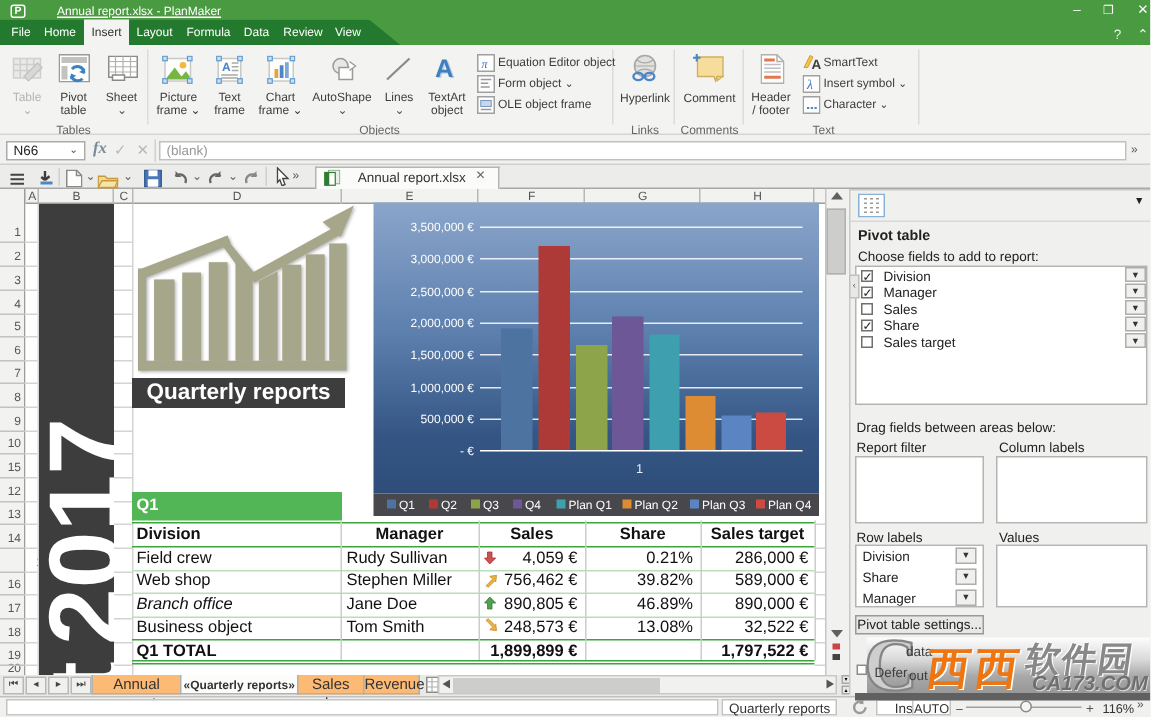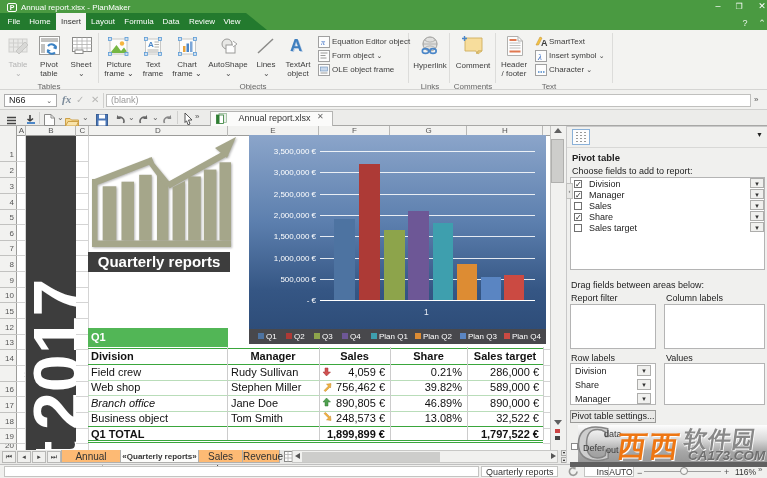--- a/index.html
+++ b/index.html
@@ -7,21 +7,21 @@
 body { font-family:"Liberation Sans", sans-serif; }
 #app { position:relative; width:767px; height:478px; background:#f0f0ee; overflow:hidden; }
 .abs { position:absolute; }
 
 #titlebar { left:0; top:0; width:767px; height:30px; background:#4a9a41; }
 #menustrip { left:0; top:13px; width:267px; height:17px; background:#237a2e;
   clip-path:polygon(0 0, 246px 0, 267px 17px, 0 17px); }
 .mtab { position:absolute; top:13px; height:17px; color:#fff; font-size:8px; line-height:17px; text-align:center; }
 #tab-insert { left:56px; top:13px; width:30px; height:17px; background:#f3f3f1; color:#333; font-size:8px; line-height:17px; text-align:center; position:absolute; }
 #picon { left:7px; top:3px; width:10px; height:9px; border:1px solid #fff; border-radius:2px; color:#fff; font-size:7px; line-height:7px; text-align:center; font-weight:bold; }
-#ttext { left:21px; top:2px; color:#fff; font-size:8px; line-height:11px; }
+#ttext { left:38px; top:2px; color:#fff; font-size:8px; line-height:11px;text-decoration:underline; }
 .winbtn { position:absolute; top:0px; color:#fff; font-size:9px; line-height:13px; width:14px; text-align:center; }
 .helpbtn { position:absolute; top:17px; color:#eaf5ea; font-size:9px; line-height:13px; width:12px; text-align:center; }
 
 #ribbon { left:0; top:30px; width:767px; height:60px; background:#f3f3f1; border-bottom:1px solid #d5d5d3; }
 .rsep { position:absolute; top:3px; width:1px; height:83%; background:#dcdcda; }
 .rlabel { position:absolute; font-size:8px; line-height:9px; color:#3d3d3d; text-align:center; white-space:nowrap; }
 .rgray { color:#b4b4b4; }
 .glabel { position:absolute; top:82px; font-size:8px; color:#666; text-align:center; white-space:nowrap; }
 .chev { position:absolute; font-size:8px; color:#555; }
 .rrow { position:absolute; font-size:8px; color:#3d3d3d; white-space:nowrap; line-height:11px; }

